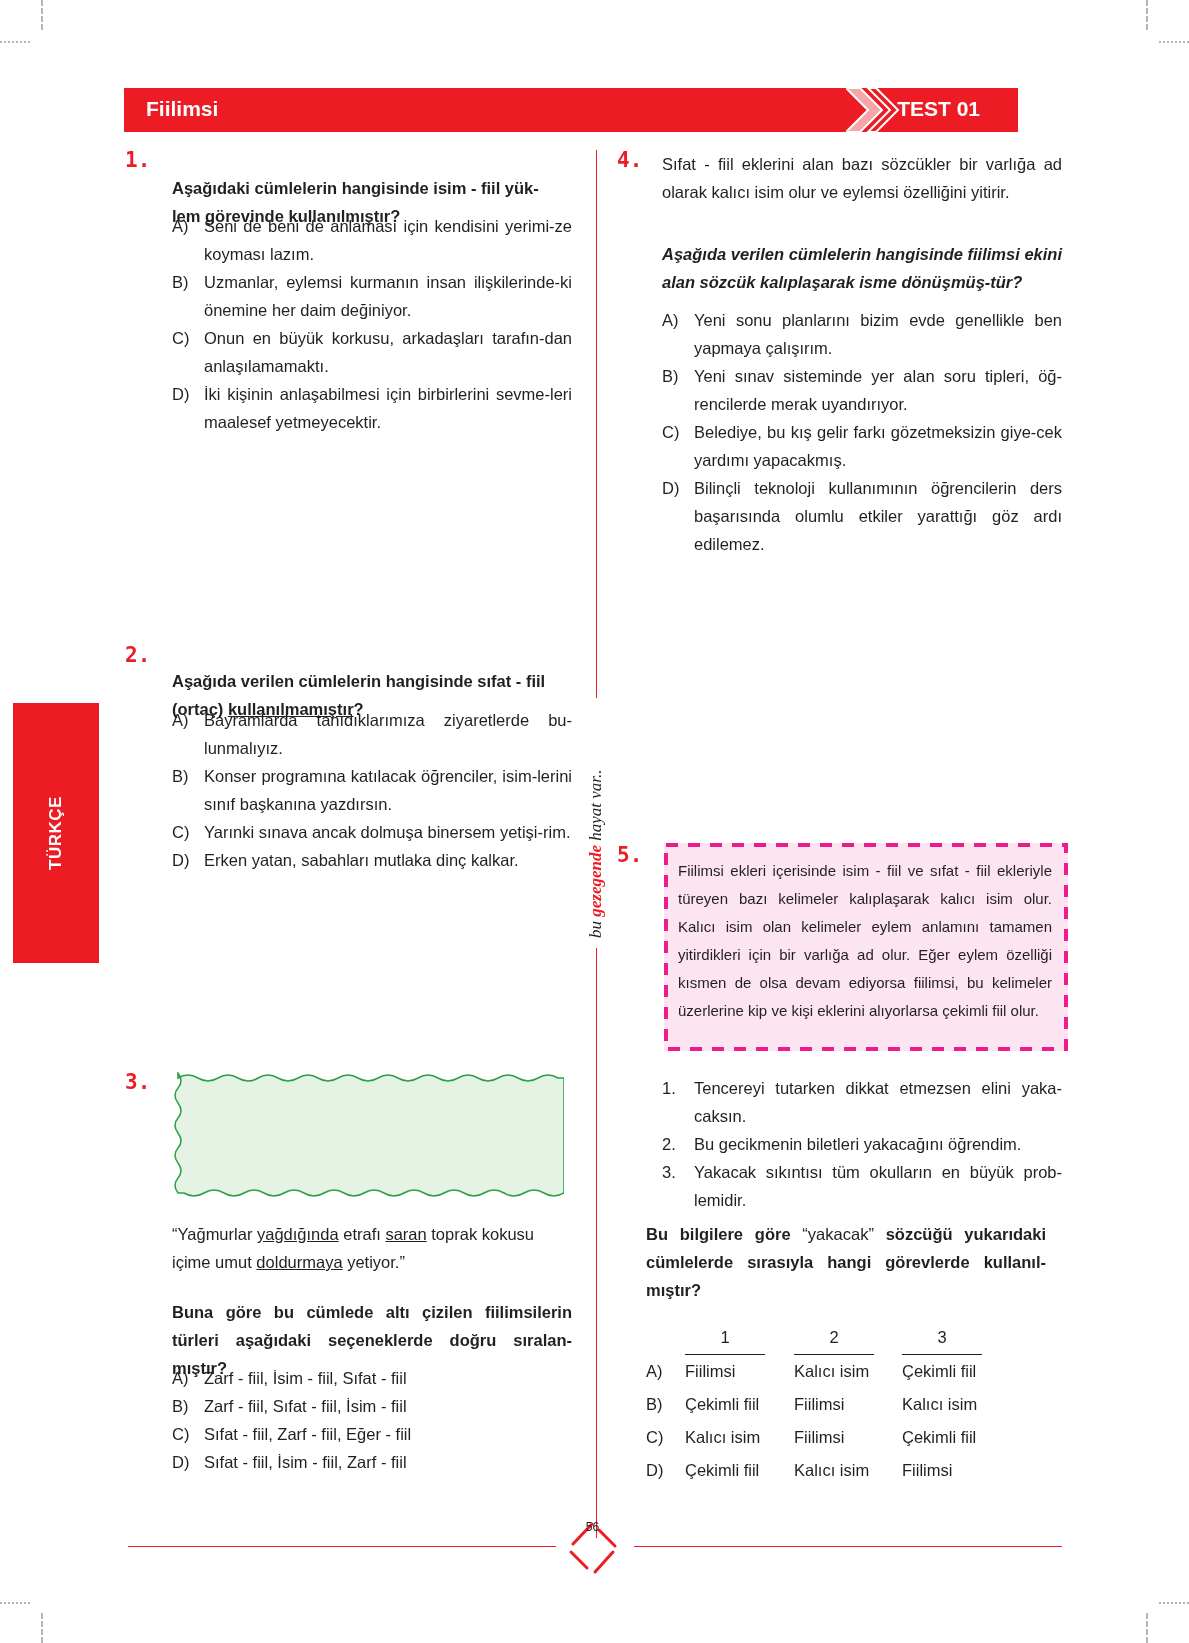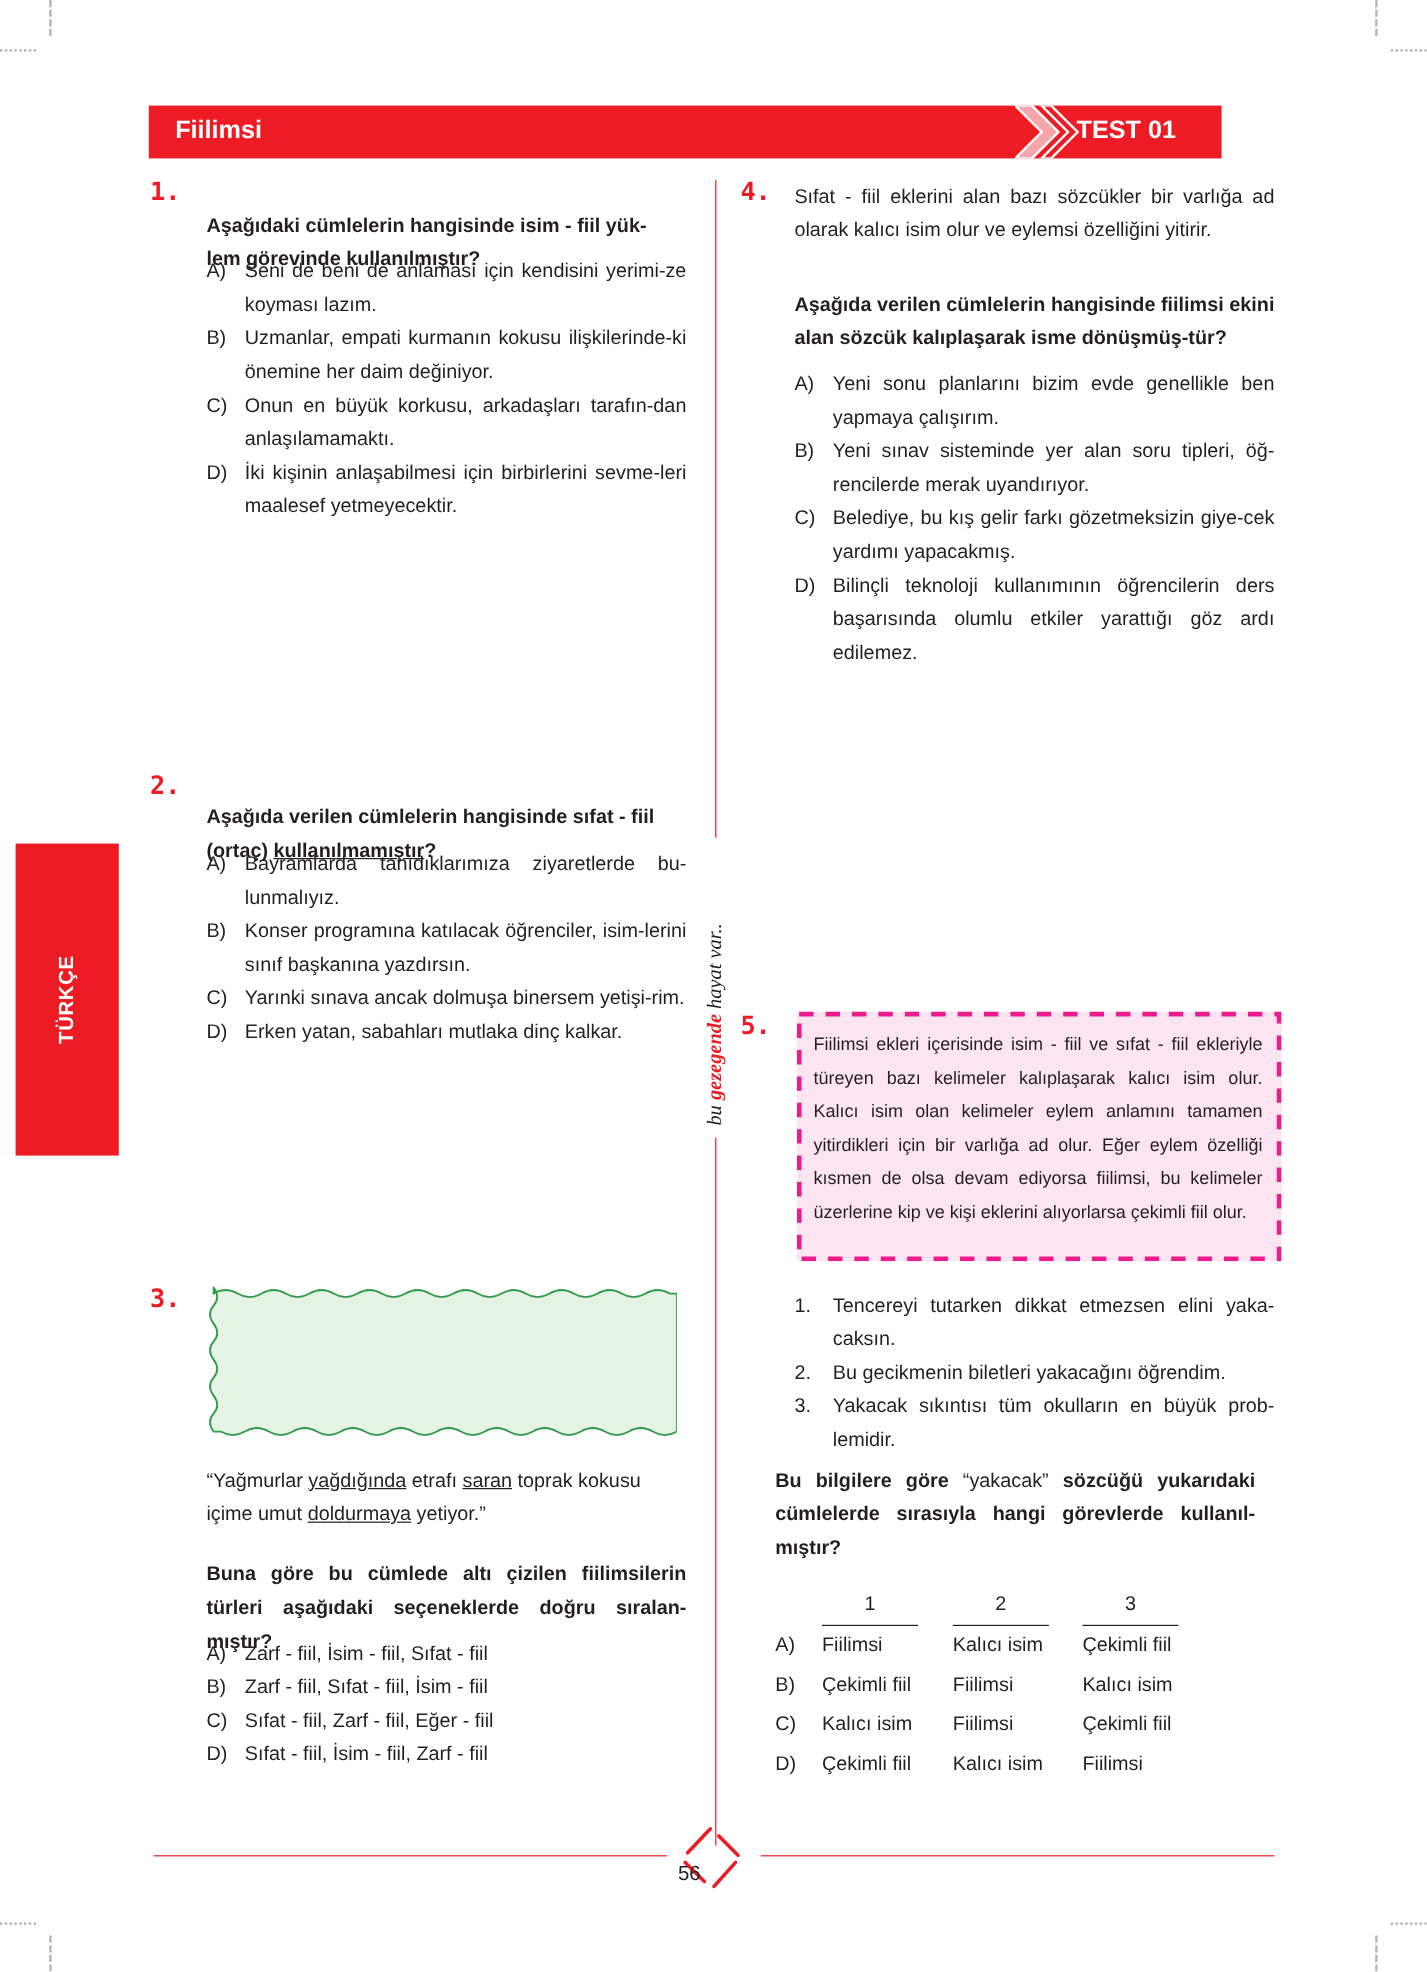--- a/index.html
+++ b/index.html
@@ -37,21 +37,21 @@
   .q5-box-text { position:absolute; left:14px; top:14px; width:374px; font-size:15px; line-height:28px; text-align:justify; }
 
   .q5-table { position:absolute; left:646px; top:1328px; font-size:16.5px; }
   .q5-table .hdr { position:absolute; top:0; text-align:center; width:80px; }
   .q5-table .hdr-line { position:absolute; top:26px; height:1px; background:#231f20; width:80px; }
   .q5-table .row { position:absolute; left:0; height:30px; width:380px; }
   .q5-table .cell { position:absolute; top:0; white-space:nowrap; }
 
   .footer-line { position:absolute; top:1546px; height:1px; background:#ed1c24; }
   .page-num { position:absolute; left:565px; top:1520px; width:55px; height:55px; }
-  .page-num-text { position:absolute; left:0; top:32px; width:55px; text-align:left; font-size:17px; color:#231f20; }
+  .page-num-text { position:absolute; left:0; top:0; width:55px; text-align:center; font-size:12px; color:#231f20; }
 </style>
 </head>
 <body>
 
 <div class="crop v" style="left:41px;top:0;height:30px;"></div>
 <div class="crop h" style="left:0;top:41px;width:30px;"></div>
 <div class="crop v" style="left:1146px;top:0;height:30px;"></div>
 <div class="crop h" style="left:1159px;top:41px;width:30px;"></div>
 <div class="crop v" style="left:41px;top:1613px;height:30px;"></div>
 <div class="crop h" style="left:0;top:1602px;width:30px;"></div>
@@ -86,21 +86,21 @@
   <div>Aşağıdaki cümlelerin hangisinde isim - fiil yük-</div>
   <div>lem görevinde kullanılmıştır?</div>
 </div>
 <div class="opts" style="left:172px;top:212px;width:400px;">
   <div class="opt">
       <span class="opt-letter">A)</span>
       <span class="opt-text">Seni de beni de anlaması için kendisini yerimi-ze koyması lazım.</span>
     </div>
   <div class="opt">
       <span class="opt-letter">B)</span>
-      <span class="opt-text">Uzmanlar, empati kurmanın kokusu ilişkilerinde-ki önemine her daim değiniyor.</span>
+      <span class="opt-text">Uzmanlar, eylemsi kurmanın insan ilişkilerinde-ki önemine her daim değiniyor.</span>
     </div>
   <div class="opt">
       <span class="opt-letter">C)</span>
       <span class="opt-text">Onun en büyük korkusu, arkadaşları tarafın-dan anlaşılamamaktı.</span>
     </div>
   <div class="opt">
       <span class="opt-letter">D)</span>
       <span class="opt-text">İki kişinin anlaşabilmesi için birbirlerini sevme-leri maalesef yetmeyecektir.</span>
     </div>
 </div>
@@ -148,21 +148,21 @@
       <span class="opt-text">Sıfat - fiil, Zarf - fiil, Eğer - fiil</span>
     </div>
   <div class="opt">
       <span class="opt-letter">D)</span>
       <span class="opt-text">Sıfat - fiil, İsim - fiil, Zarf - fiil</span>
     </div>
 </div>
 
 <span class="qnum" style="left:617px;top:148px;">4.</span>
 <div class="qtext" style="left:662px;top:150px;width:400px;text-align:justify;">Sıfat - fiil eklerini alan bazı sözcükler bir varlığa ad olarak kalıcı isim olur ve eylemsi özelliğini yitirir.</div>
-<div class="qtext bold" style="left:662px;top:216px;width:400px;text-align:justify;">Aşağıda verilen cümlelerin hangisinde fiilimsi ekini alan sözcük kalıplaşarak isme dönüşmüş-tür?</div>
+<div class="qtext bold" style="left:662px;top:216px;width:400px;text-align:justify;font-style:italic;">Aşağıda verilen cümlelerin hangisinde fiilimsi ekini alan sözcük kalıplaşarak isme dönüşmüş-tür?</div>
 <div class="opts" style="left:662px;top:306px;width:400px;">
   <div class="opt">
       <span class="opt-letter">A)</span>
       <span class="opt-text">Yeni sonu planlarını bizim evde genellikle ben yapmaya çalışırım.</span>
     </div>
   <div class="opt">
       <span class="opt-letter">B)</span>
       <span class="opt-text">Yeni sınav sisteminde yer alan soru tipleri, öğ-rencilerde merak uyandırıyor.</span>
     </div>
   <div class="opt">

